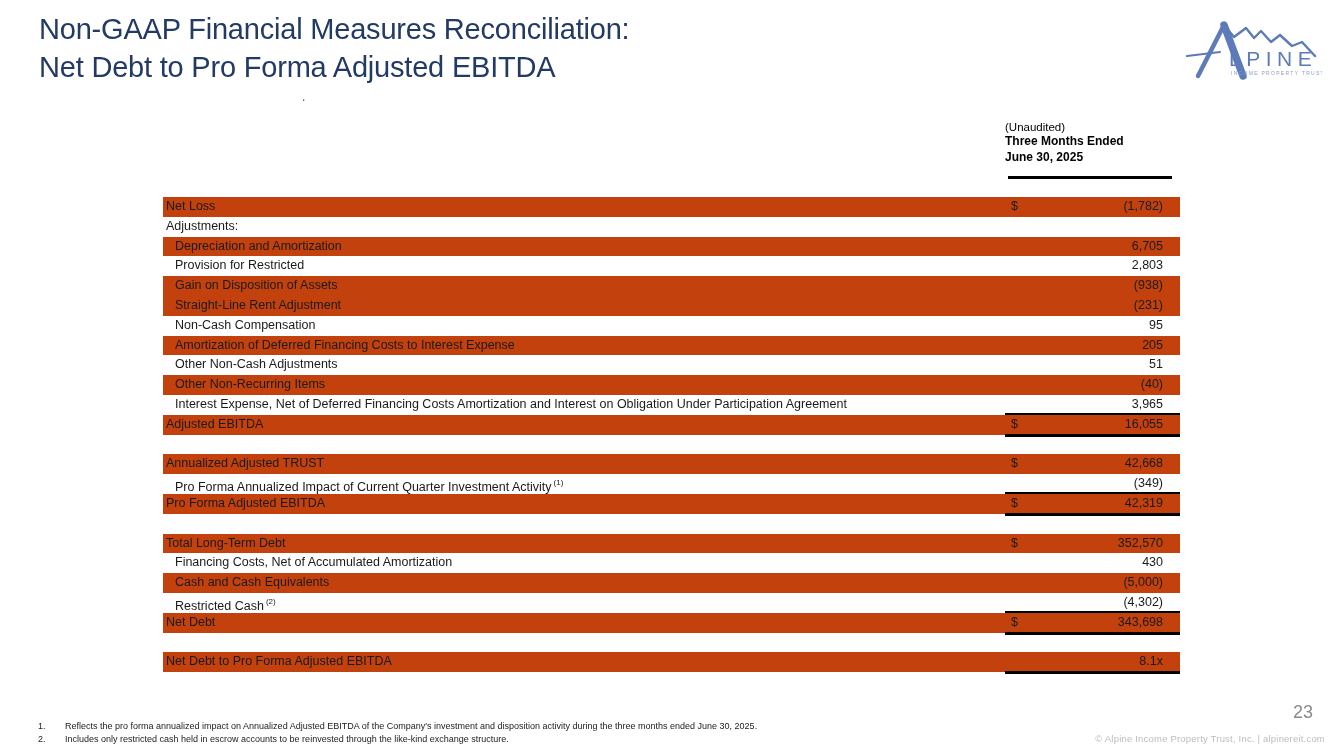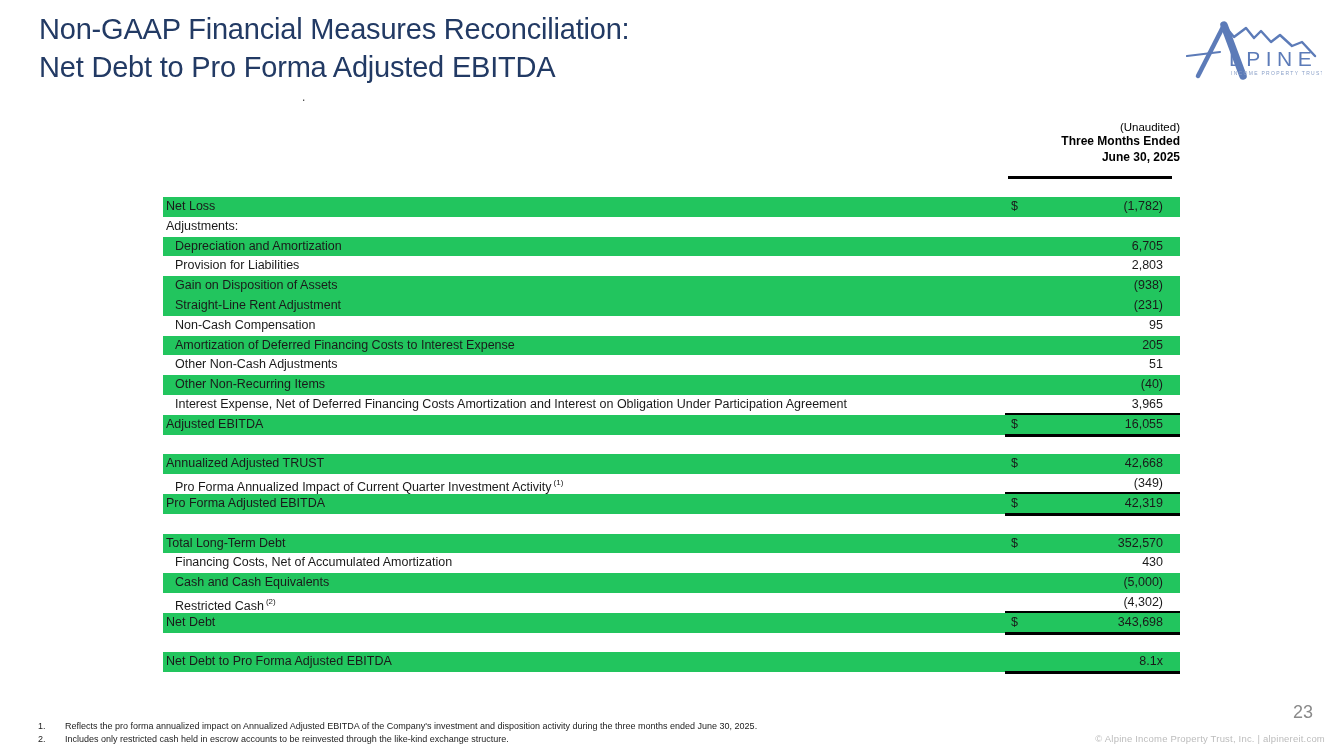--- a/index.html
+++ b/index.html
@@ -14,31 +14,31 @@
     color:#223A64; letter-spacing:-0.2px;
   }
   .stray-dot { position:absolute; left:302px; top:90px; font-size:12px; color:#444; }
 
   
   .logo { position:absolute; left:1172px; top:18px; width:150px; height:80px; }
 
   
   .col-header {
     position:absolute; left:1005px; top:120px; width:175px;
-    text-align:right; color:#000;
+    text-align:left; color:#000;
   }
   .col-header .unaudited { font-size:11.5px; line-height:14px; font-weight:400; }
   .col-header .period { font-size:12px; line-height:15.5px; font-weight:700; }
   .header-rule { position:absolute; left:1008px; top:176px; width:164px; height:2.5px; background:#000; }
 
   
   .table { position:absolute; left:163px; top:197px; width:1017px; }
   .row { position:relative; display:flex; height:19.8px; line-height:19.8px;
          font-size:12.5px; color:#1a1a1a; white-space:nowrap; }
-  .row.shade { background:#22c55e; }
+  .row.shade { background:#c2410c; }
   .lbl { flex:1; padding-left:3px; overflow:hidden; }
   .lbl.ind { padding-left:12px; }
   .lbl sup { font-size:8px; position:relative; top:-1px; margin-left:2px; }
   .valgrp { width:175px; display:flex; }
   .dollar { width:36px; text-align:left; padding-left:6px; }
   .num { flex:1; text-align:right; padding-right:17px; }
   .rule { position:absolute; left:842px; width:175px; background:#000; z-index:2; }
   .rule.top { top:-1.5px; height:2px; }
   .rule.bot { bottom:-2px; height:3px; }
 
@@ -96,21 +96,21 @@
         </div>
       </div>
       <div class="row shade">
         <div class="lbl ind">Depreciation and Amortization</div>
         <div class="valgrp">
           <div class="dollar"></div>
           <div class="num">6,705</div>
         </div>
       </div>
       <div class="row">
-        <div class="lbl ind">Provision for Liabilities</div>
+        <div class="lbl ind">Provision for Restricted</div>
         <div class="valgrp">
           <div class="dollar"></div>
           <div class="num">2,803</div>
         </div>
       </div>
       <div class="row shade">
         <div class="lbl ind">Gain on Disposition of Assets</div>
         <div class="valgrp">
           <div class="dollar"></div>
           <div class="num">(938)</div>

